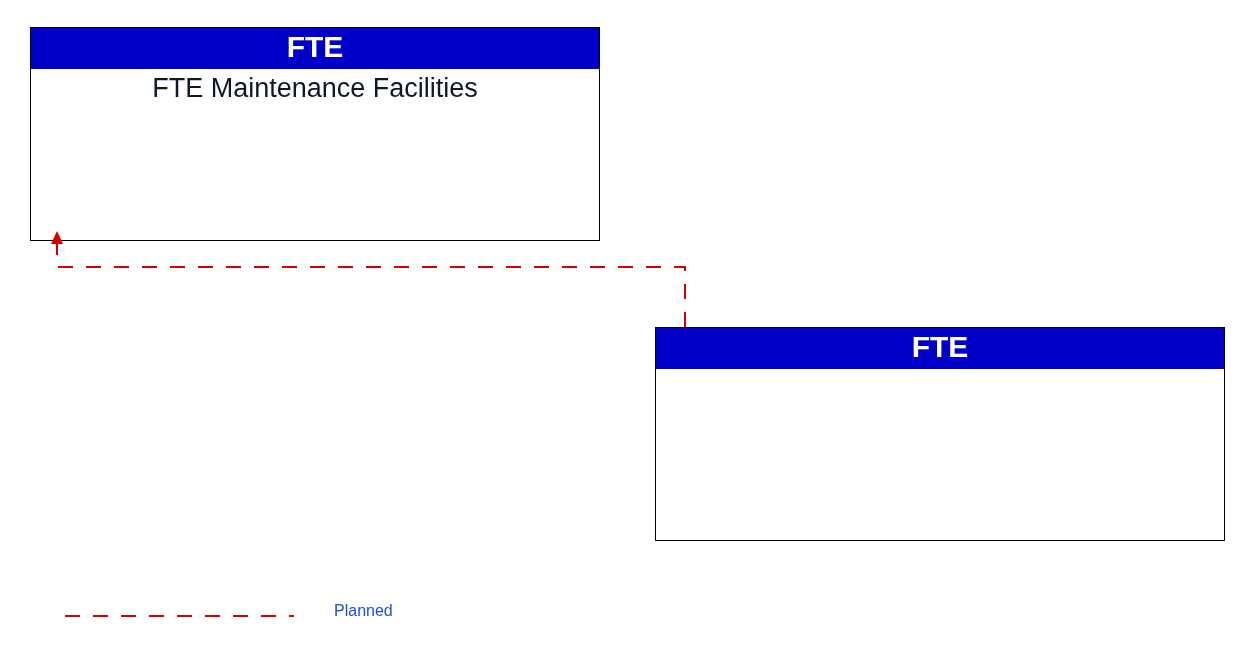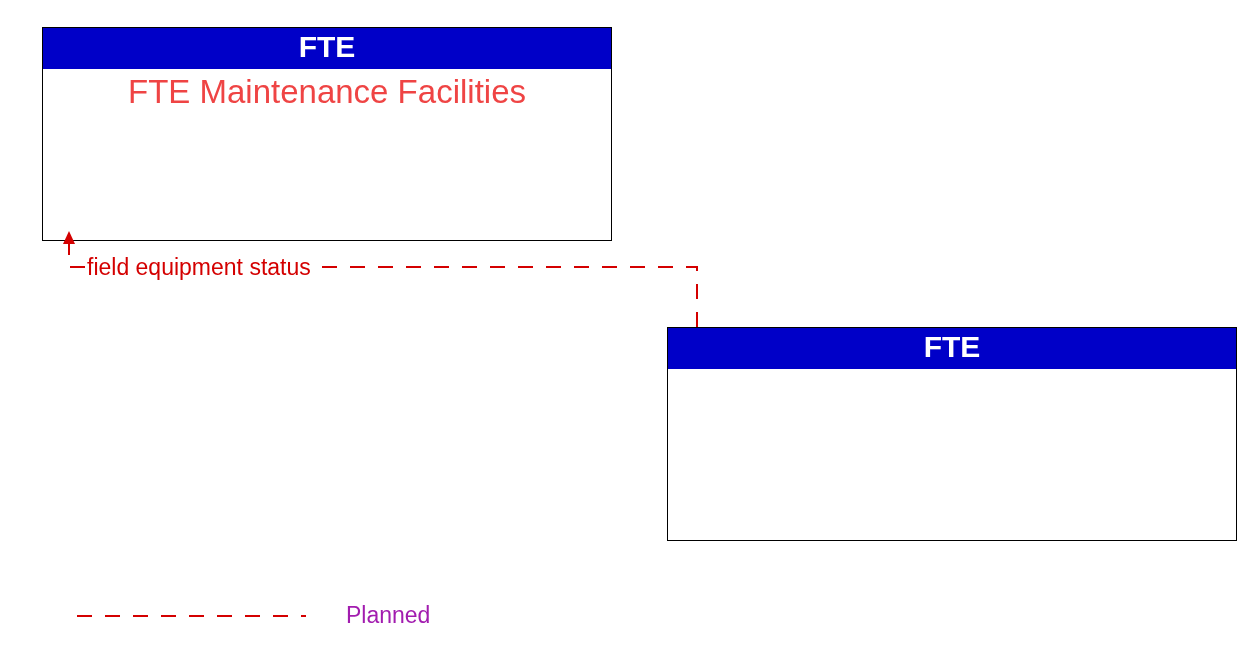--- a/index.html
+++ b/index.html
@@ -1,56 +1,56 @@
 <!DOCTYPE html>
 <html><head>
   <meta charset="utf-8">
   <style>
     * { box-sizing: border-box; margin: 0; padding: 0; }
     body { width: 1252px; height: 658px; background: #fff; font-family: Arial, sans-serif; position: relative; overflow: hidden; }
-    .stage { position: absolute; left: 12px; top: 0; width: 1156px; height: 658px; }
+    .stage { position: absolute; left: 0; top: 0; width: 1156px; height: 658px; }
 
     .node {
       position: absolute;
       border: 1px solid #000;
       background: #fff;
       display: flex;
       flex-direction: column;
     }
     .node-header {
       background: #0000c8;
       color: #fff;
       font-weight: 700;
       font-size: 30px;
       text-align: center;
       padding: 2px 6px 4px;
       line-height: 1.15;
     }
     .node-body {
       flex: 1;
-      color: #ef4444;
-      font-size: 33px;
+      color: #0f172a;
+      font-size: 27px;
       text-align: center;
       padding: 4px 10px 10px;
       line-height: 1.15;
     }
 
     .flow-label {
       position: absolute;
       color: #d40000;
       font-size: 23px;
       white-space: nowrap;
       background: #fff;
       padding: 0 2px;
     }
 
     .legend-label {
       position: absolute;
-      color: #a21caf;
-      font-size: 23px;
+      color: #1d4ed8;
+      font-size: 16px;
     }
 
     svg.overlay {
       position: absolute;
       left: 0; top: 0;
       width: 1252px; height: 658px;
       pointer-events: none;
     }
   </style>
 </head>
@@ -66,17 +66,16 @@
   <div class="node" id="node-right" style="left: 655px; top: 327px; width: 570px; height: 214px;">
     <div class="node-header">FTE</div>
   </div>
 
   <svg class="overlay">
     <path id="flow-path" fill="none" stroke="#d40000" stroke-width="2" stroke-dasharray="15 13" d="M 685 327 L 685 267 L 57 267 L 57 241"></path>
     <path id="flow-arrow" fill="#d40000" stroke="none" d="M 51 244 L 57 231 L 63 244 Z"></path>
     <path id="legend-line" fill="none" stroke="#d40000" stroke-width="2" stroke-dasharray="15 13" d="M 65 616 L 294 616"></path>
   </svg>
 
-  <div class="flow-label" id="flow-label" style="left:73px; top:254px;">field equipment status</div>
 
   <div class="legend-label" style="left:334px; top:602px;">Planned</div>
 
 </div>
 
 </body></html>

